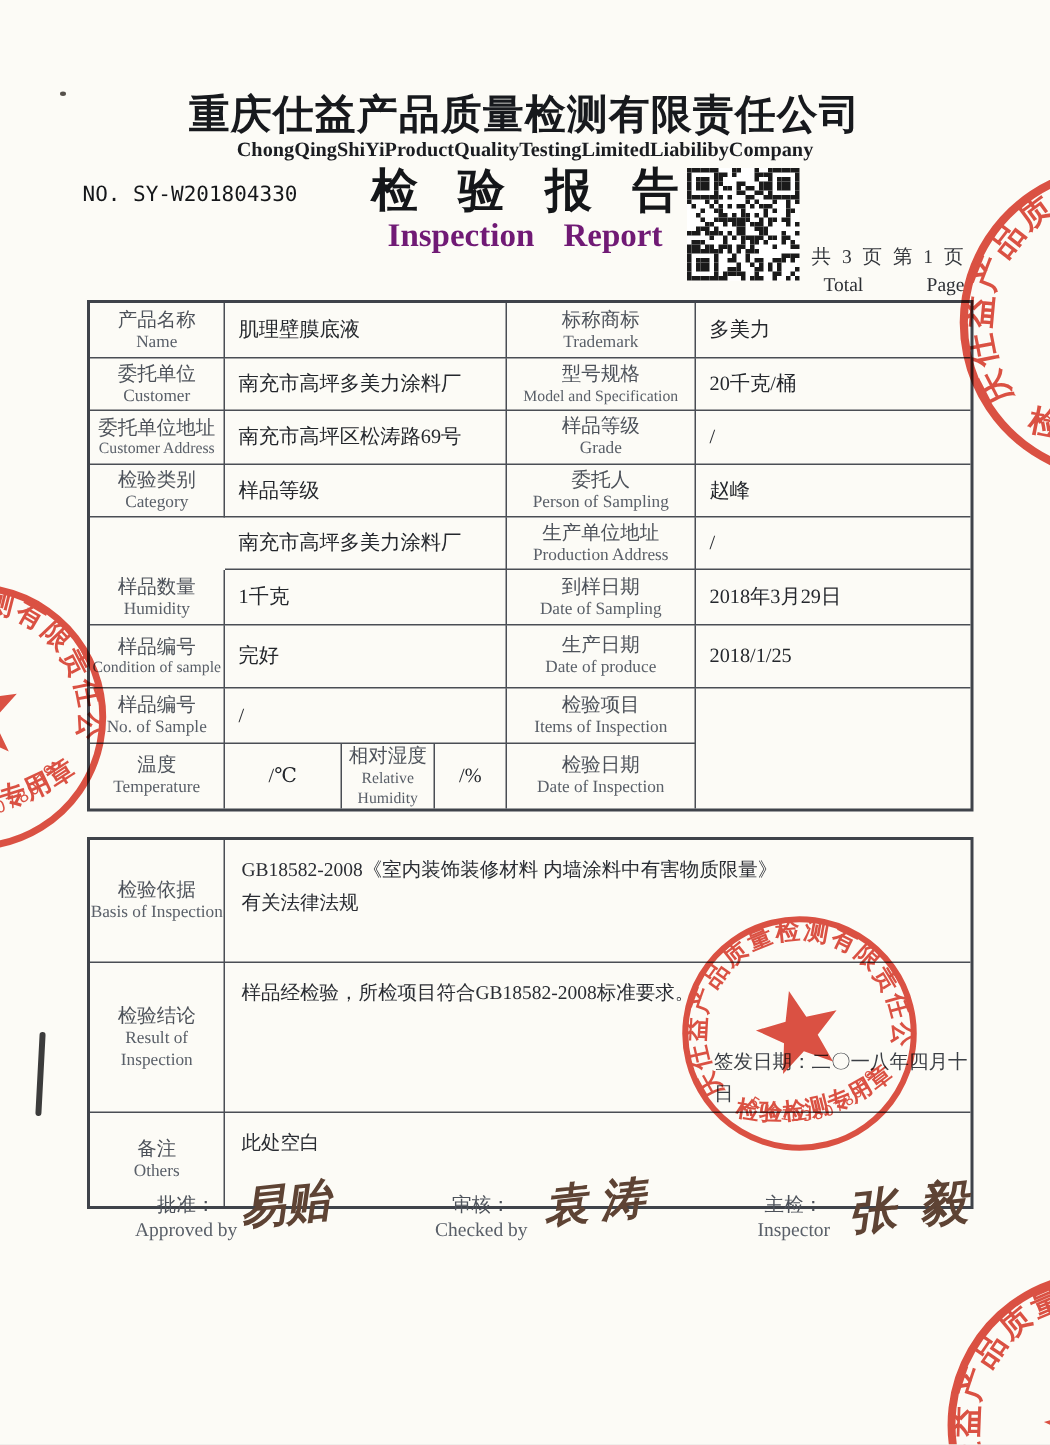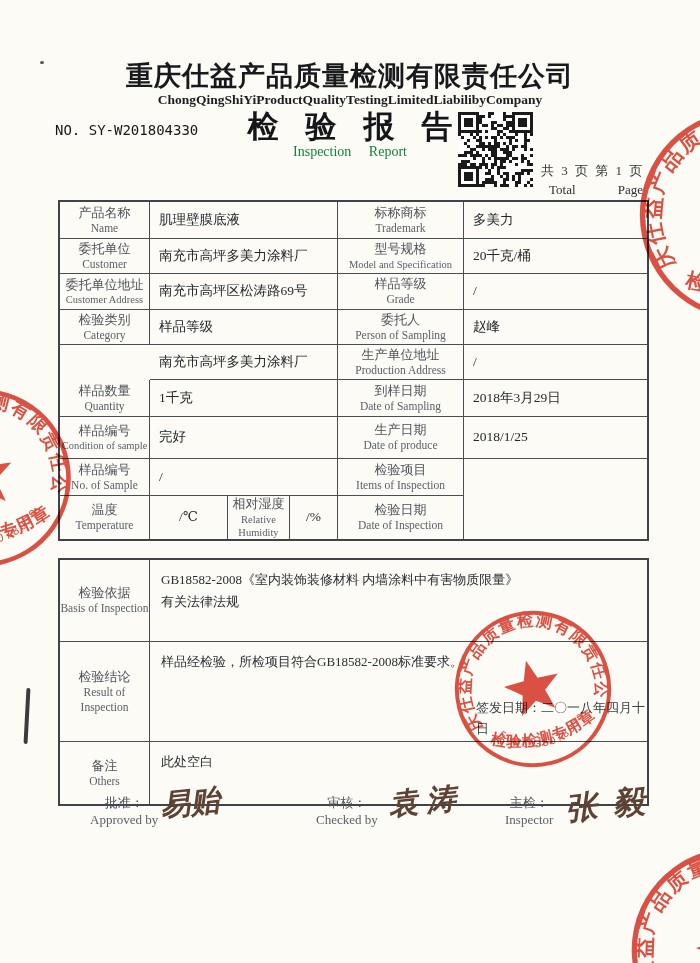--- a/index.html
+++ b/index.html
@@ -9,21 +9,21 @@
   .center{left:0;right:0;text-align:center;}
 
   
   .company-cn{top:58px;font-size:27px;font-weight:bold;color:#17191d;letter-spacing:1px;
               font-family:"DejaVu Sans","Liberation Sans",sans-serif;}
   .company-en{top:92px;font-size:13.5px;font-weight:bold;color:#1b1d21;}
   .report-no{left:55px;top:122px;font-size:14px;color:#15171a;
              font-family:"DejaVu Sans Mono","Liberation Mono",monospace;}
   .title-cn{top:106px;font-size:31px;font-weight:bold;color:#141619;letter-spacing:27px;
             padding-left:27px;font-family:"DejaVu Sans","Liberation Sans",sans-serif;}
-  .title-en{top:144px;font-size:14px;font-weight:normal;color:#15803d;word-spacing:14px;}
+  .title-en{top:144px;font-size:22px;font-weight:bold;color:#701a75;word-spacing:14px;}
   .qr{left:458px;top:112px;width:75px;height:75px;background:#fff;}
   .pageinfo-cn{left:541px;top:162px;font-size:13px;letter-spacing:2px;color:#33363b;}
   .pageinfo-en{left:549px;top:182px;width:94px;display:flex;justify-content:space-between;
                font-size:13px;color:#2c2f34;}
 
   
   .grid{position:absolute;display:grid;border:2px solid #3f434a;background:transparent;}
   .info-table{left:58px;top:200px;width:587px;
       grid-template-columns:90px 78px 62px 48px 126px 183px;
       grid-template-rows:37px 35px 36px 35px 35px 37px 42px 37px 43px;}
@@ -461,21 +461,21 @@
     <div class="cell c5">
       <span class="lab-cn">生产单位地址</span>
       <span class="lab-en">Production Address</span>
       </div>
     <div class="cell val c6">
       <span class="v">/</span>
       </div>
 
     <div class="cell c1">
       <span class="lab-cn">样品数量</span>
-      <span class="lab-en">Quantity</span>
+      <span class="lab-en">Humidity</span>
       </div>
     <div class="cell val cv">
       <span class="v">1千克</span>
       </div>
     <div class="cell c5">
       <span class="lab-cn">到样日期</span>
       <span class="lab-en">Date of Sampling</span>
       </div>
     <div class="cell val c6">
       <span class="v">2018年3月29日</span>
@@ -557,21 +557,21 @@
       </div>
   </div>
 
   <div class="sig-group" style="left:90px;">
     <div class="sig-label">
       <div class="lab-cn">批准：</div>
       <div class="lab-en">Approved by</div>
     </div>
     <span class="sig" style="left:70px;top:-12px;">易贻</span>
   </div>
-  <div class="sig-group" style="left:316px;">
+  <div class="sig-group" style="left:290px;">
     <div class="sig-label">
       <div class="lab-cn">审核：</div>
       <div class="lab-en">Checked by</div>
     </div>
     <span class="sig" style="left:72px;top:-14px;letter-spacing:8px;">袁涛</span>
   </div>
   <div class="sig-group" style="left:505px;">
     <div class="sig-label">
       <div class="lab-cn">主检：</div>
       <div class="lab-en">Inspector</div>

